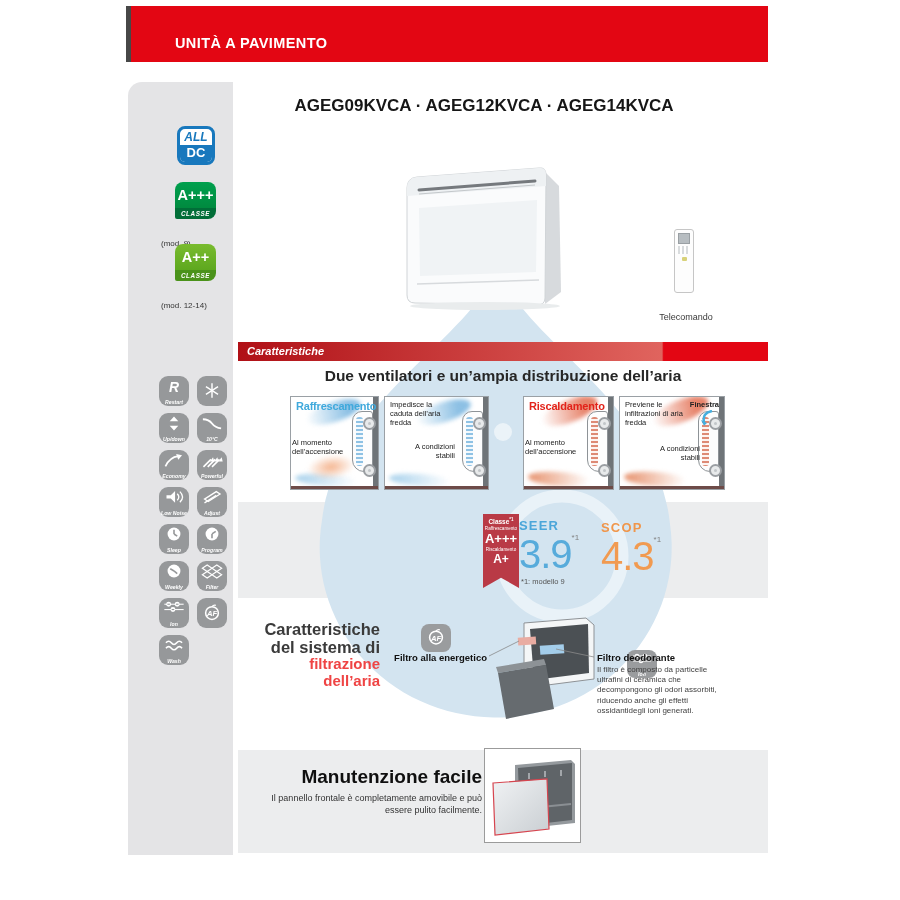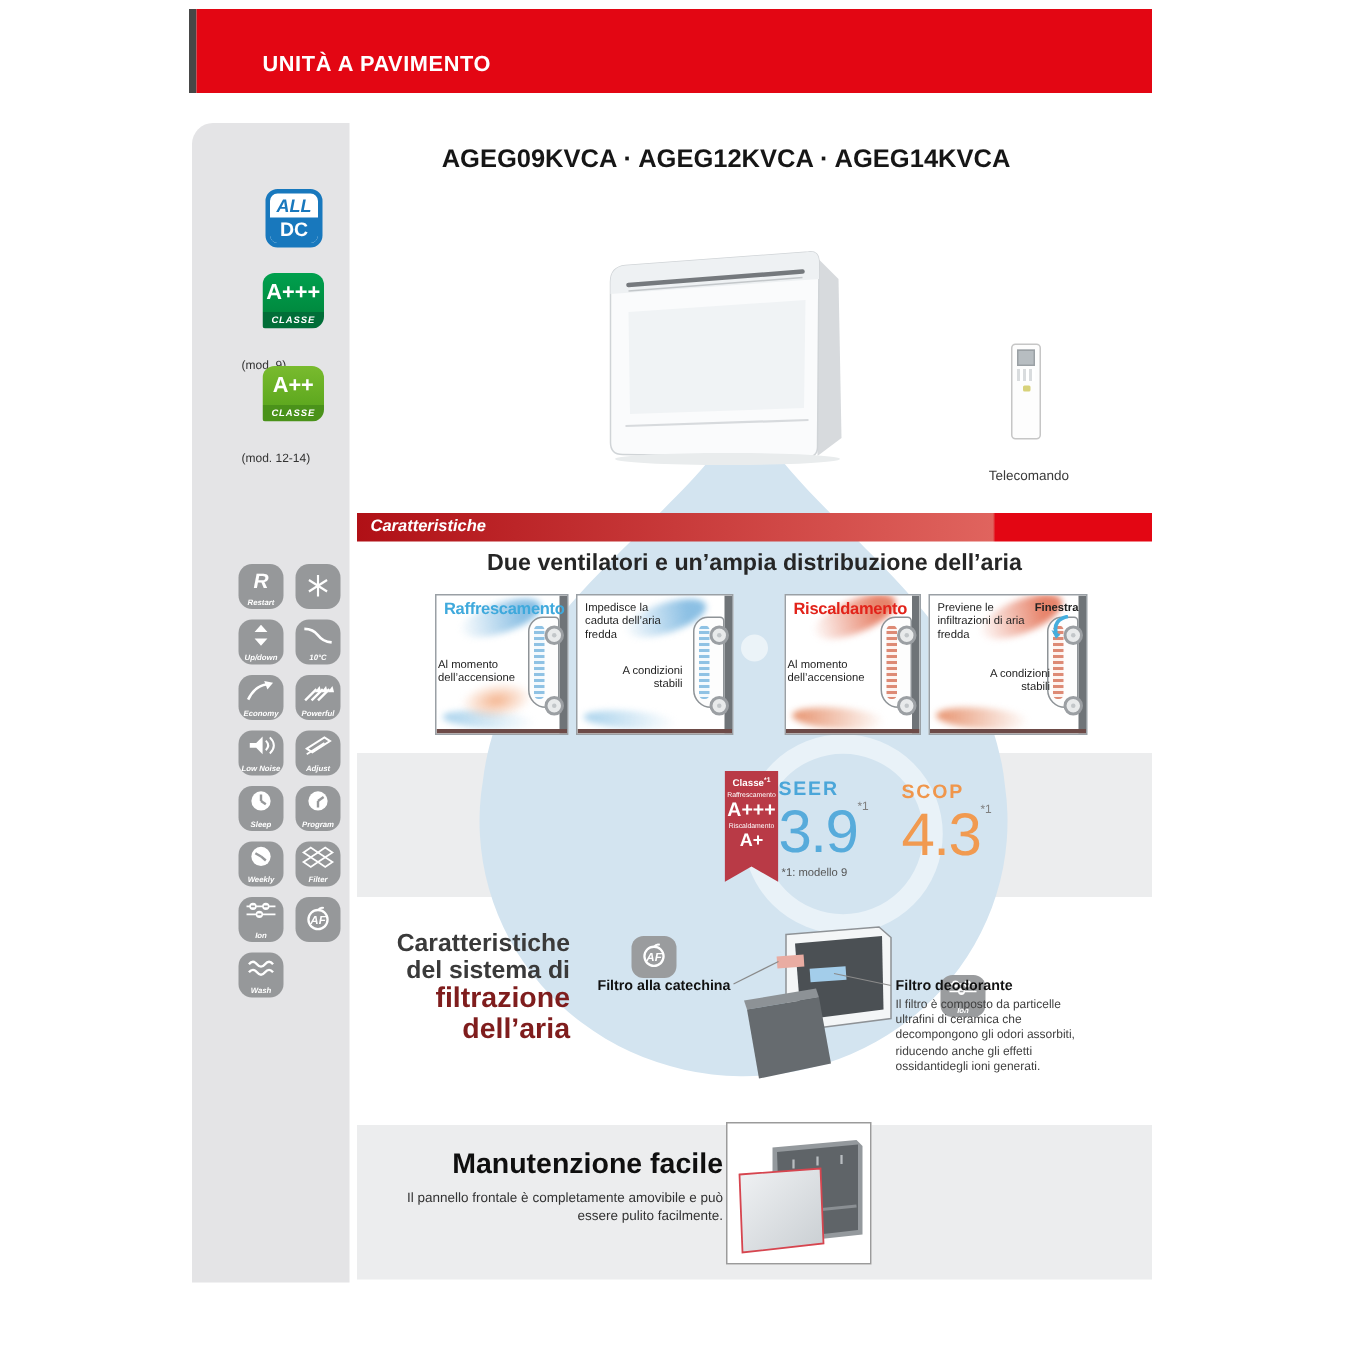--- a/index.html
+++ b/index.html
@@ -127,21 +127,21 @@
   .metric.seer .mlabel{color:#4ba6d9;}
   .metric.seer .mvalue{color:#57abdb;}
   .metric.scop{left:601px;top:520px;}
   .metric.scop .mlabel{color:#f0964b;}
   .metric.scop .mvalue{color:#f19a50;}
   .energy-foot{left:521px;top:577px;font-size:7.5px;color:#555;}
 
   
   .f-title{left:238px;top:620px;width:142px;text-align:right;line-height:1.1;color:#3a3a3a;}
   .f-title .l12{font-size:16.5px;font-weight:bold;display:block;}
-  .f-title .l34{font-size:19px;font-weight:800;color:#7f1d1d;display:block;}
+  .f-title .l34{font-size:15px;font-weight:800;color:#ef4444;display:block;}
   .af-icon{left:421px;top:624px;}
   .ion-icon{left:627px;top:622px;}
   .mini-tile{width:30px;height:28px;background:#9a9c9e;border-radius:8px;position:relative;color:#fff;}
   .mini-tile svg{position:absolute;left:4px;top:3px;}
   .mini-tile .tlabel{position:absolute;left:0;bottom:1px;width:100%;text-align:center;
                      font-size:5.2px;font-weight:bold;font-style:italic;}
   .catechin{left:350px;top:652px;width:137px;text-align:right;}
   .deodorant{left:597px;top:652px;width:122px;text-align:left;}
   .filter-head{font-size:9.5px;font-weight:bold;color:#111;}
   .filter-body{font-size:8px;color:#3f3f3f;line-height:1.28;margin-top:2px;}
@@ -439,21 +439,21 @@
     </div>
 
     <div class="af-icon mini-tile">
       <svg width="22" height="20" viewBox="0 0 20 14">
           <circle cx="10" cy="7.5" r="5.8" fill="none" stroke="#fff" stroke-width="1.4"></circle>
           <path d="M10 1.7 q1.5 -2 3.5 -1.2" stroke="#fff" fill="none" stroke-width="1.2"></path>
           <text x="10" y="10.4" font-size="7" font-weight="bold" font-style="italic" text-anchor="middle" fill="#fff">AF</text>
         </svg>
     </div>
     <div class="catechin">
-      <div class="filter-head">Filtro alla catechina</div>
+      <div class="filter-head">Filtro alla energetico</div>
     </div>
 
     <svg class="f-diagram" width="120" height="115" viewBox="0 0 120 115">
       <polygon points="30,8 92,3 100,10 100,64 38,72 30,64" fill="#f4f6f7" stroke="#8e9296" stroke-width="1"></polygon>
       <polygon points="36,14 94,9 95,58 40,65" fill="#4b5054"></polygon>
       <rect x="24" y="22" width="18" height="8" fill="#e9aca2" transform="rotate(-4 33 26)"></rect>
       <rect x="46" y="30" width="24" height="9" fill="#a3cdea" transform="rotate(-4 58 34)"></rect>
       <polygon points="2,52 50,44 52,50 4,58" fill="#8d9296"></polygon>
       <polygon points="4,58 52,50 60,94 12,104" fill="#666b6f"></polygon>
     </svg>

